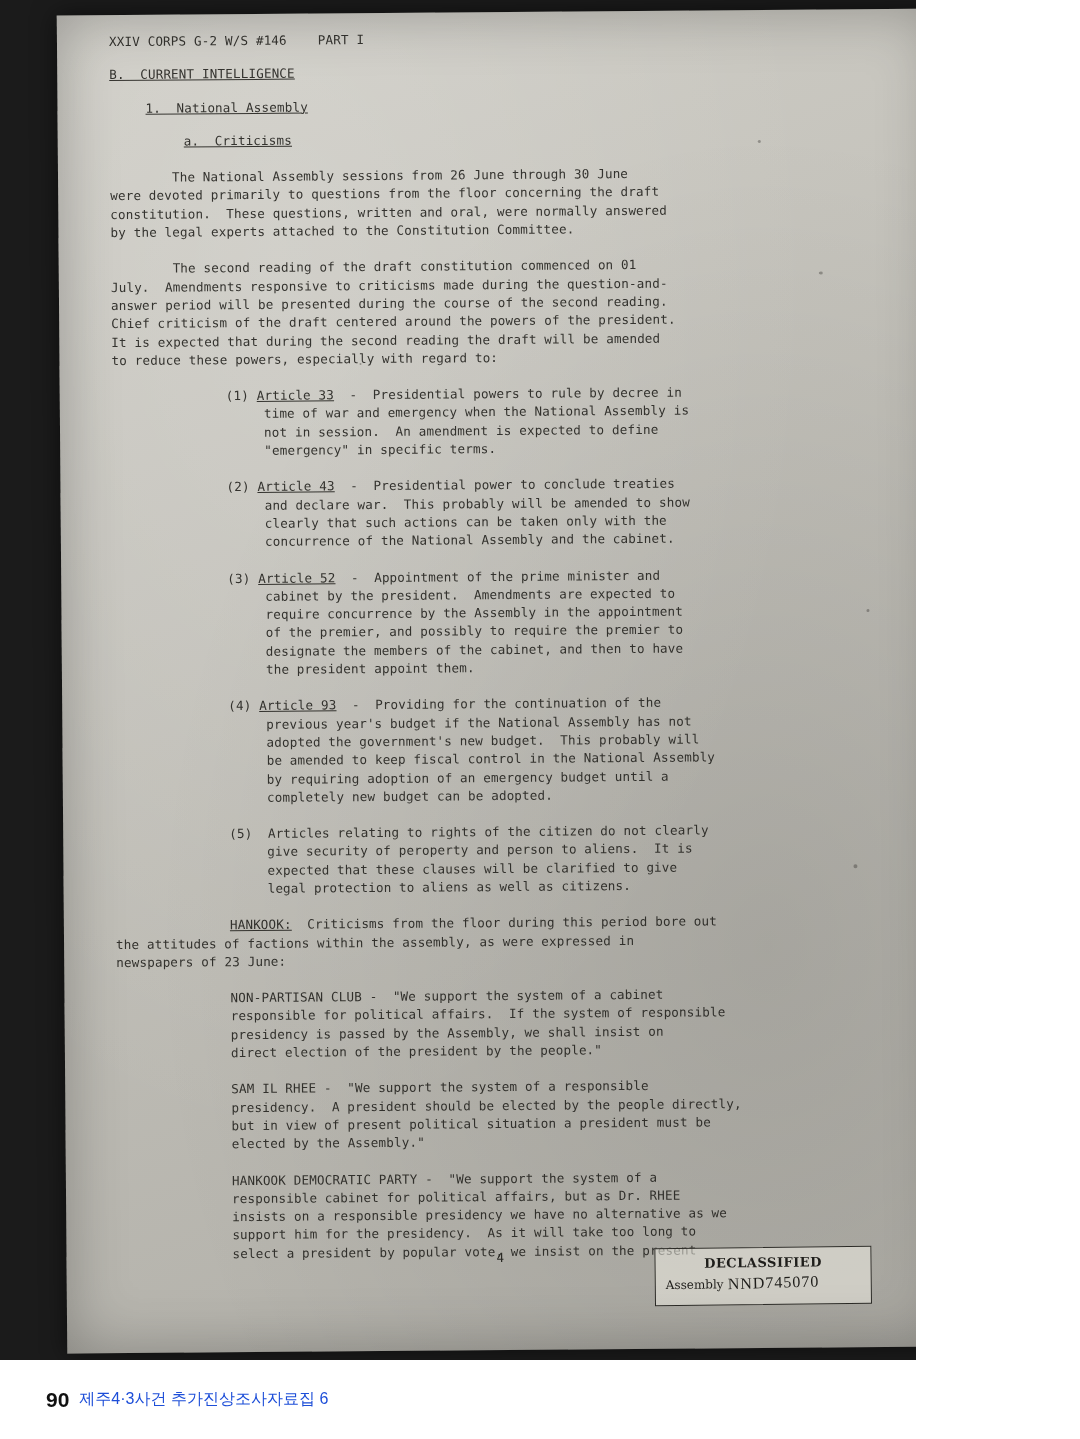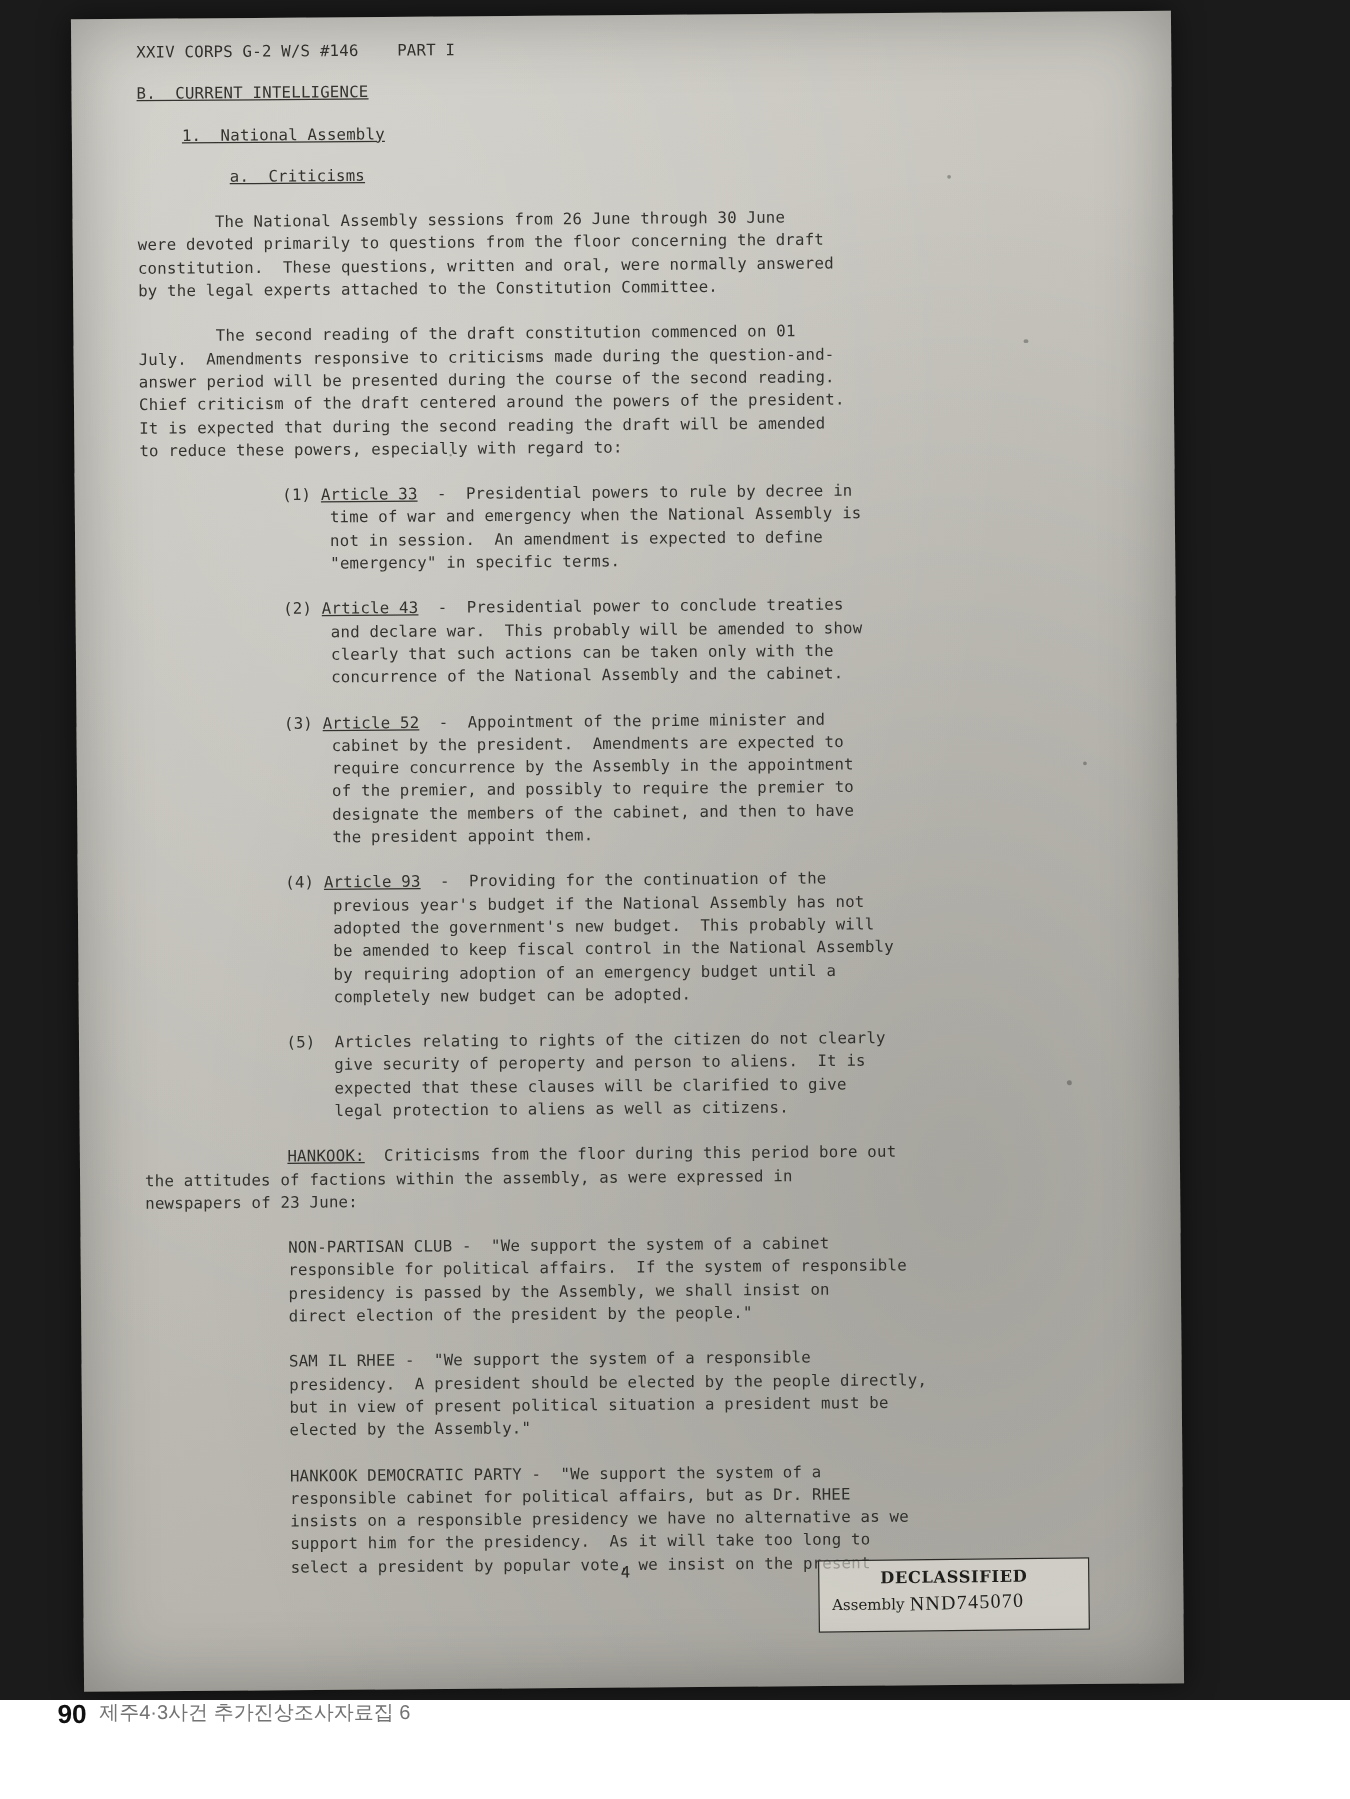--- a/index.html
+++ b/index.html
@@ -13,21 +13,21 @@
     font-family: "Liberation Sans", sans-serif;
     position: relative;
     overflow: hidden;
   }
 
   
   #scan-area {
     position: absolute;
     left: 0;
     top: 0;
-    width: 1080px;
+    width: 916px;
     height: 1360px;
     background: #1b1b1b;
     overflow: hidden;
   }
 
   
   #paper {
     position: absolute;
     left: 62px;
     top: 12px;
@@ -143,35 +143,35 @@
 
   
   #book-footer {
     position: absolute;
     left: 0;
     top: 1360px;
     width: 1080px;
     height: 79px;
     background: #ffffff;
     display: flex;
-    align-items: flex-start;
+    align-items: center;
     padding-left: 46px;
     box-sizing: border-box;
   }
   #footer-page-num {
     font-family: "Liberation Sans", sans-serif;
     font-size: 21px;
     font-weight: bold;
     color: #111111;
     margin-right: 10px;
   }
   #footer-title {
     font-family: "Liberation Sans", sans-serif;
     font-size: 16px;
-    color: #737373;
+    color: #1d4ed8;
   }
 </style>
 </head>
 <body>
 
 <div id="scan-area">
 
   <div id="paper">
     <div id="paper-grain"></div>
 

